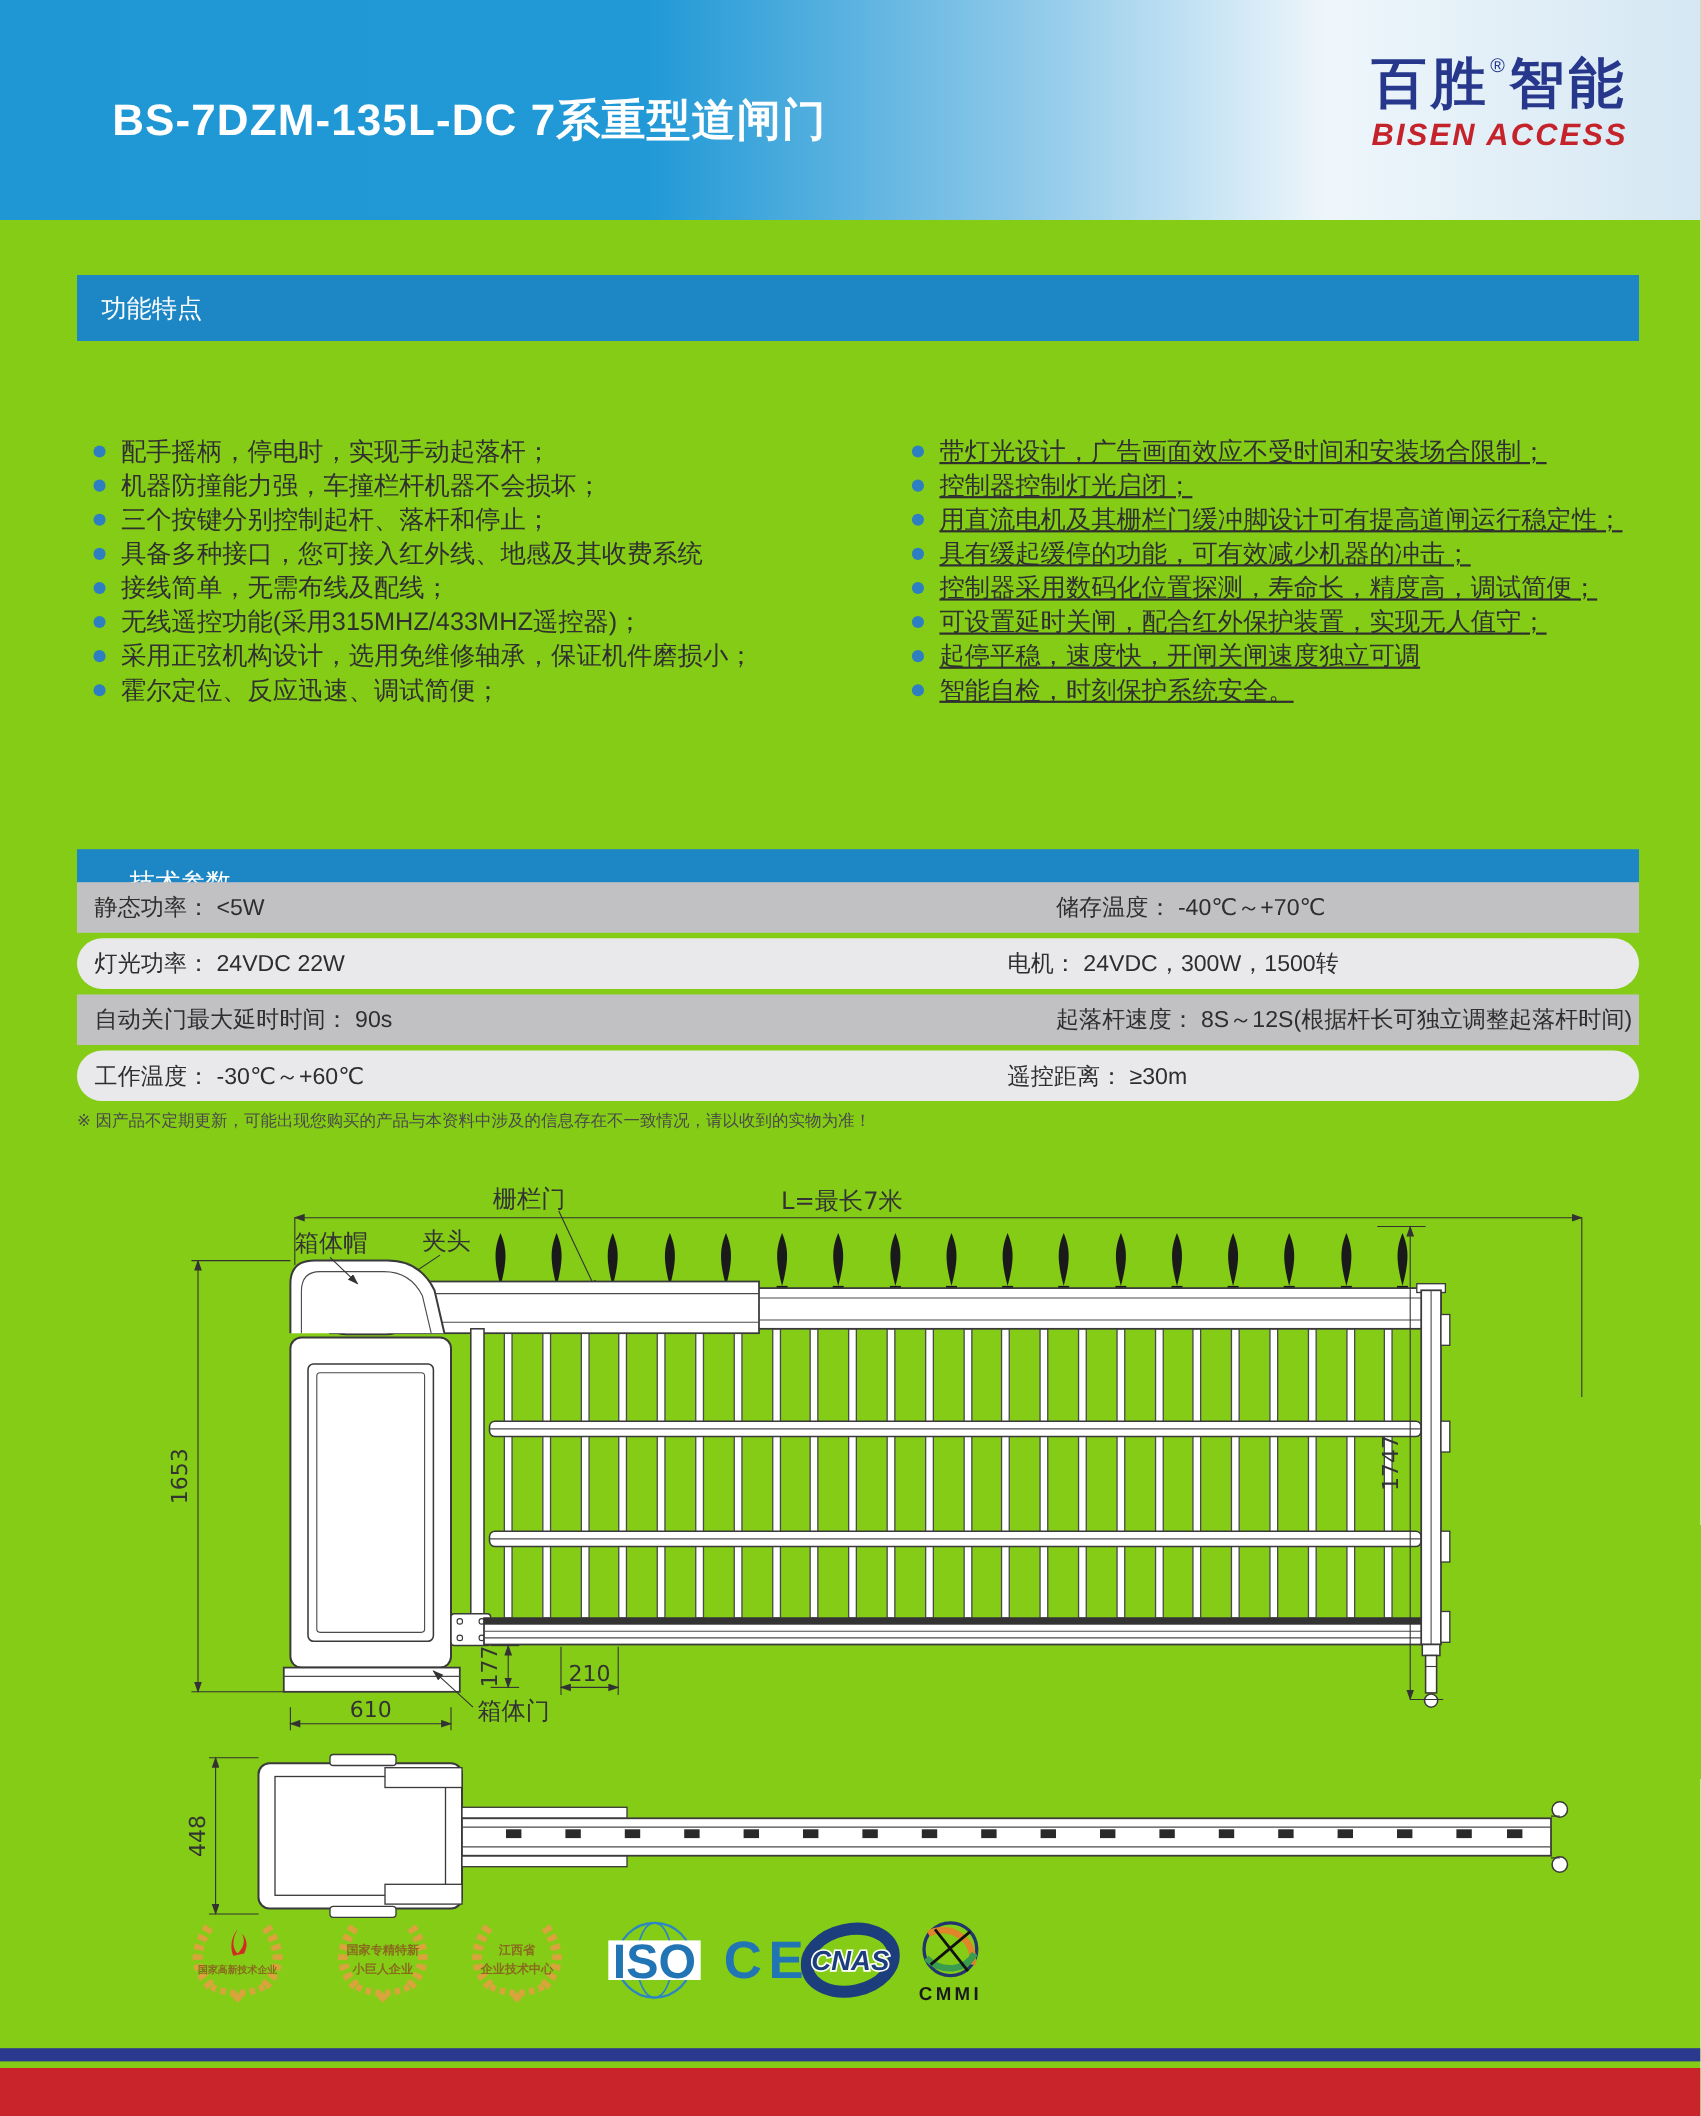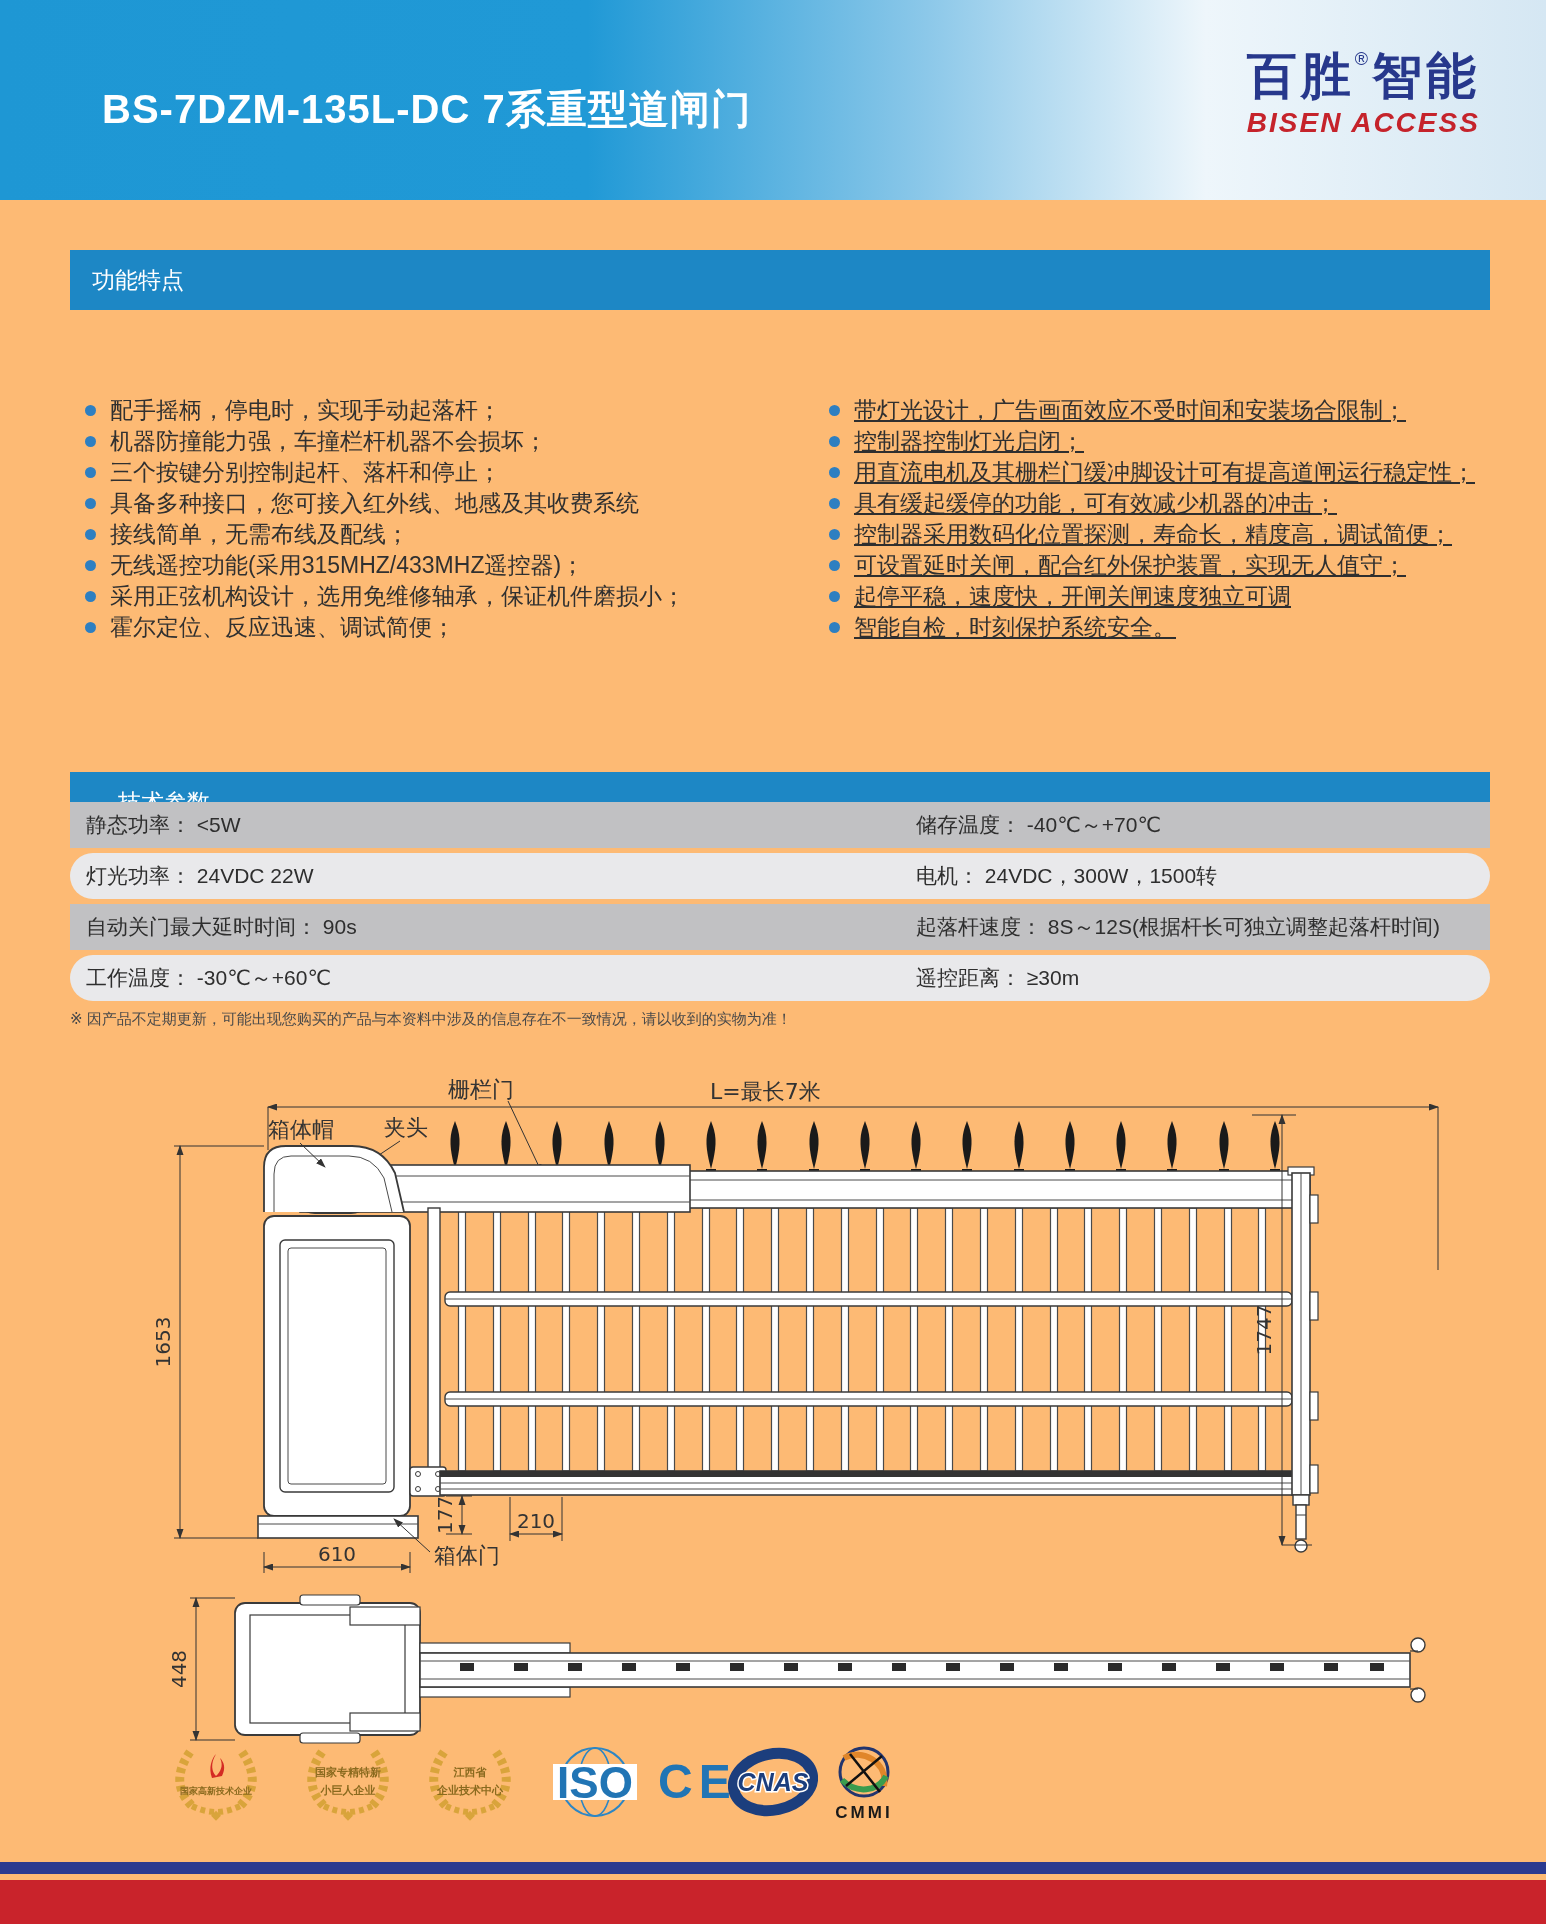--- a/index.html
+++ b/index.html
@@ -1,17 +1,17 @@
 <!DOCTYPE html>
 <html><head>
 <meta charset="utf-8">
 <style>
   html,body{margin:0;padding:0;background:#ffffff;}
   body{font-family:"Liberation Sans","DejaVu Sans",sans-serif;color:#2f2f2f;}
-  .page{position:relative;width:1546px;height:1924px;background:#fdba74;overflow:hidden;}
+  .page{position:relative;width:1546px;height:1924px;background:#84cc16;overflow:hidden;}
 
   
   .header{position:absolute;left:0;top:0;width:1546px;height:200px;
     background:linear-gradient(90deg,#1e97d4 0%,#2099d6 38%,#8cc8e9 60%,#eef6fb 78%,#d5e7f3 100%);}
   .header-title{position:absolute;left:102px;top:82px;font-size:40px;font-weight:600;
     color:#ffffff;letter-spacing:1px;white-space:nowrap;}
   .brand{position:absolute;right:66px;top:50px;text-align:center;}
   .brand-cn{font-size:50px;font-weight:800;color:#27388c;letter-spacing:4px;line-height:1;}
   .brand-cn sup{font-size:18px;vertical-align:28px;font-weight:400;}
   .brand-en{font-size:28px;font-weight:800;font-style:italic;color:#c5232b;letter-spacing:2px;margin-top:6px;}
@@ -24,21 +24,21 @@
 
   
   .features-col{position:absolute;top:318px;height:402px;display:flex;flex-direction:column;justify-content:center;}
   .features-left{left:85px;width:700px;}
   .features-right{left:829px;width:700px;text-decoration:underline;}
   .feat-item{display:flex;align-items:center;font-size:23px;color:#303030;white-space:nowrap;}
   .feat-dot{flex:0 0 auto;width:11px;height:11px;border-radius:50%;background:#2e7fc1;margin-right:14px;}
 
   
   .spec-row{position:absolute;left:70px;width:1420px;height:46px;display:flex;align-items:center;font-size:21px;color:#2e2e2e;}
-  .spec-row.dark{background:#c1c1c3;}
+  .spec-row.dark{background:#c1c1c3;gap:44px;}
   .spec-row.light{background:#e9e9eb;border-radius:23px;}
   .spec-left{padding-left:16px;width:846px;box-sizing:border-box;white-space:nowrap;}
   .spec-right{white-space:nowrap;}
   .spec-note{position:absolute;left:70px;top:1010px;font-size:15px;color:#4a4a4a;}
 
   
   .drawing{position:absolute;left:0;top:1055px;width:1546px;height:700px;}
   .drawing text{font-family:"DejaVu Sans","Liberation Sans",sans-serif;fill:#333;}
   .dwg-label{font-size:22px;}
   .dwg-dim{font-size:20px;}

